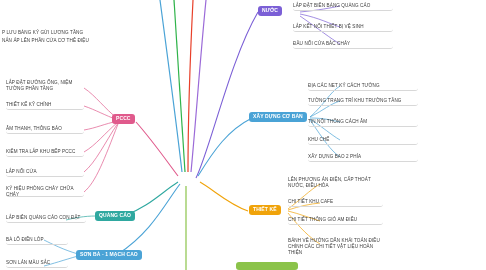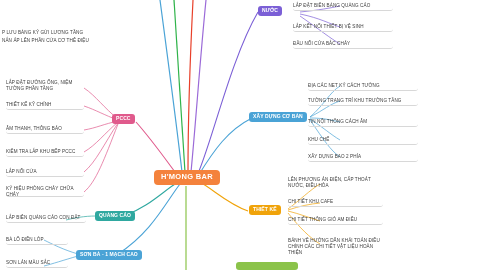--- a/index.html
+++ b/index.html
@@ -97,21 +97,20 @@
     <path d="M78,254 C64,250 52,244 44,240" stroke="#4aa3d6" stroke-width="0.7" fill="none"></path>
     <path d="M78,256 C64,260 52,264 44,266" stroke="#4aa3d6" stroke-width="0.7" fill="none"></path>
 
     <path d="M188,172 C188,120 190,60 193,0" stroke="#e8402a" stroke-width="1.2" fill="none"></path>
     <path d="M185,172 C182,120 178,60 174,0" stroke="#2fb34a" stroke-width="1.2" fill="none"></path>
     <path d="M182,172 C176,120 168,60 160,0" stroke="#4aa3d6" stroke-width="1.2" fill="none"></path>
     <path d="M191,172 C196,120 200,60 206,0" stroke="#9b6ad8" stroke-width="1.2" fill="none"></path>
     <path d="M186,186 C186,220 186,250 186,270" stroke="#8bc34a" stroke-width="1.2" fill="none"></path>
   </svg>
 
-  <div class="node root" style="left:154px;top:170px;">H'MONG BAR</div>
 
   <div class="node branch" style="left:258px;top:6px;background:#7b5fd6;">NƯỚC</div>
   <div class="node leaf leaf-underline" style="left:293px;top:1px;width:100px;height:10px;">LẮP ĐẶT BIỂN BẢNG QUẢNG CÁO</div>
   <div class="node leaf leaf-underline" style="left:293px;top:22px;width:100px;height:10px;">LẮP KẾT NỐI THIẾT BỊ VỆ SINH</div>
   <div class="node leaf leaf-underline" style="left:293px;top:39px;width:100px;height:10px;">ĐẦU NỐI CỨA BẮC CHÁY</div>
 
   <div class="node branch" style="left:249px;top:112px;background:#4aa3d6;">XÂY DỰNG CƠ BẢN</div>
   <div class="node leaf leaf-underline" style="left:308px;top:81px;width:110px;height:10px;">ĐỊA CÁC NET KÝ CÁCH TƯỜNG</div>
   <div class="node leaf leaf-underline" style="left:308px;top:96px;width:110px;height:10px;">TƯỜNG TRANG TRÍ KHU TRƯỜNG TẦNG</div>
   <div class="node leaf leaf-underline" style="left:308px;top:117px;width:110px;height:10px;">TIN NỘI THÔNG CÁCH ÂM</div>

